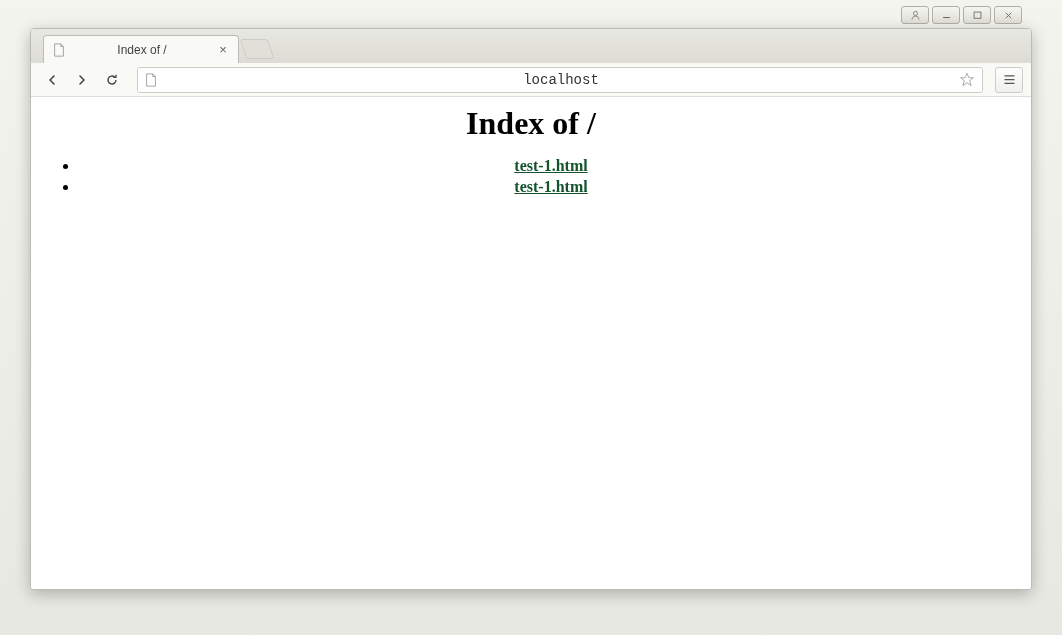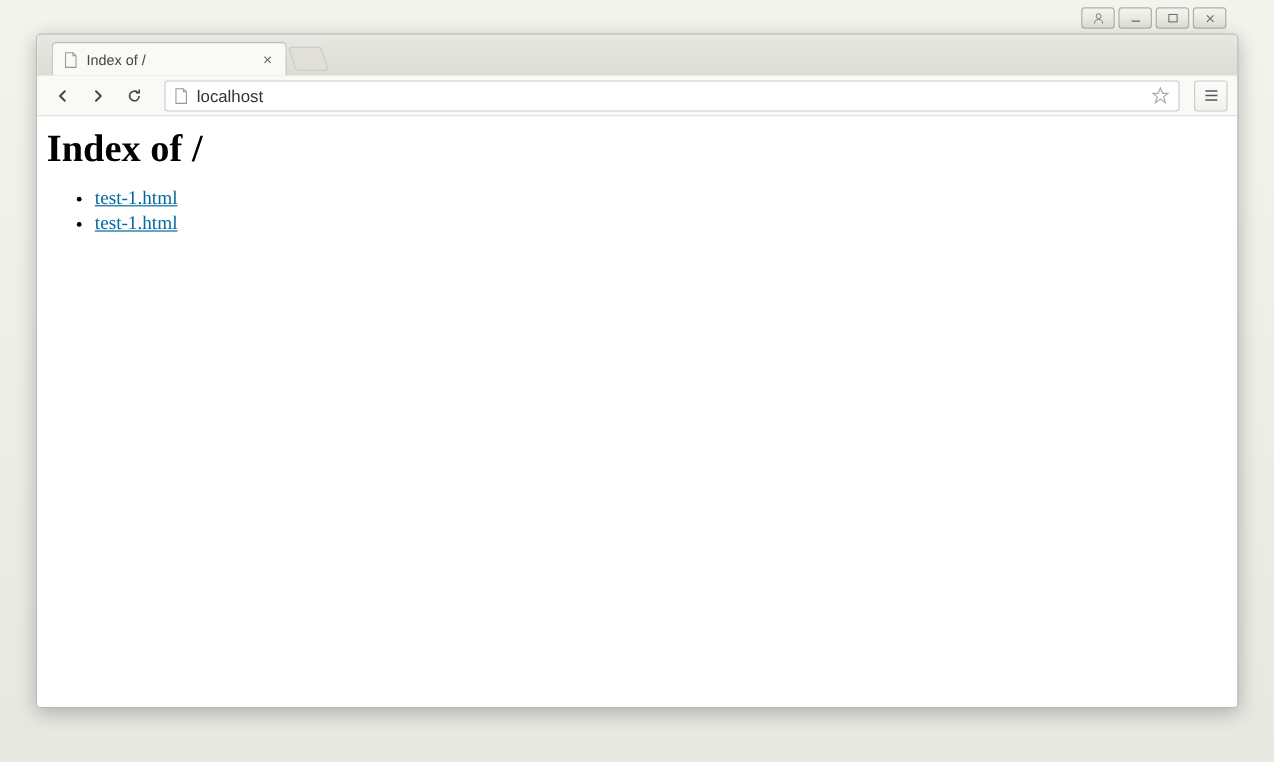--- a/index.html
+++ b/index.html
@@ -39,20 +39,21 @@
       position: absolute;
       top: 28px;
       left: 30px;
       width: 1002px;
       height: 562px;
       background: #fff;
       border: 1px solid #bbb;
       border-radius: 4px;
       box-shadow: 0 4px 16px rgba(0,0,0,0.25);
       overflow: hidden;
+      text-align: center;
     }
     .tab-strip {
       height: 34px;
       background: linear-gradient(to bottom, #e8e8e2, #dcdcd4);
       position: relative;
       padding-left: 12px;
     }
     .tab {
       position: absolute;
       top: 6px;
@@ -129,20 +130,21 @@
     .address-bar {
       flex: 1;
       height: 26px;
       border: 1px solid #ccc;
       border-radius: 3px;
       background: #fff;
       display: flex;
       align-items: center;
       padding: 0 6px;
       margin: 0 8px;
+      font-family: Liberation Mono, monospace;
     }
     .page-icon {
       width: 14px;
       height: 14px;
       margin-right: 6px;
       flex-shrink: 0;
     }
     .url-text {
       flex: 1;
       font-size: 14px;
@@ -180,22 +182,23 @@
       color: #000;
     }
     .content ul {
       padding-left: 40px;
     }
     .content li {
       font-size: 16px;
       line-height: 1.3;
     }
     .content a {
-      color: #0369a1;
+      color: #14532d;
       text-decoration: underline;
+      font-weight: bold;
     }
   </style>
 </head>
 <body>
 
 <div class="window-controls">
   <div class="win-btn">
     <svg viewBox="0 0 16 16" width="11" height="11">
         <circle cx="8" cy="5" r="3" fill="none" stroke="#777" stroke-width="1.2"></circle>
         <path d="M3 14c0-3 2-5 5-5s5 2 5 5" fill="none" stroke="#777" stroke-width="1.2"></path>

